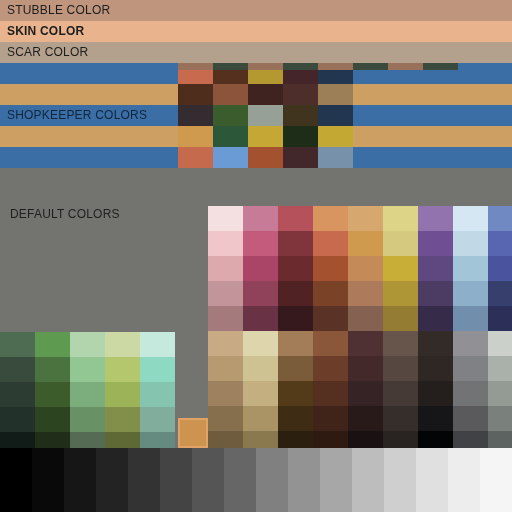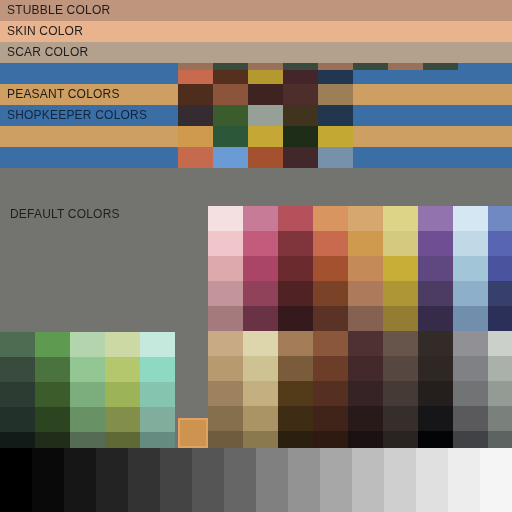--- a/index.html
+++ b/index.html
@@ -63,21 +63,21 @@
 </head>
 <body>
 
 <div id="stage">
 
   <div id="bands">
       <div class="band" style="top: 0px; background: rgb(191, 149, 125);">
         <span class="band-label" style="color: rgb(29, 29, 29);">STUBBLE COLOR</span>
       </div>
       <div class="band" style="top: 21px; background: rgb(233, 180, 141);">
-        <span class="band-label" style="color: rgb(29, 29, 29);">SKIN COLOR</span>
+        <span class="band-label" style="color: rgb(29, 29, 29); font-weight: bold;">SKIN COLOR</span>
       </div>
       <div class="band" style="top: 42px; background: rgb(180, 161, 141);">
         <span class="band-label" style="color: rgb(29, 29, 29);">SCAR COLOR</span>
       </div>
       <div class="band" style="top: 63px; background: rgb(59, 110, 165);">
         <div class="row-swatches" style="left: 178px;">
           <div class="sw" title="#c86a4d" style="width: 35px; background: rgb(200, 106, 77);"></div>
           <div class="sw" title="#55301f" style="width: 35px; background: rgb(85, 48, 31);"></div>
           <div class="sw" title="#b3992f" style="width: 35px; background: rgb(179, 153, 47);"></div>
           <div class="sw" title="#44262a" style="width: 35px; background: rgb(68, 38, 42);"></div>
@@ -95,21 +95,20 @@
           <div class="sw" title="#8c543a" style="width: 35px; background: rgb(140, 84, 58);"></div>
           <div class="sw" title="#3e2320" style="width: 35px; background: rgb(62, 35, 32);"></div>
           <div class="sw" title="#4e2e2b" style="width: 35px; background: rgb(78, 46, 43);"></div>
           <div class="sw" title="#9c7f56" style="width: 35px; background: rgb(156, 127, 86);"></div>
           <div class="sw" title="#cd9f63" style="width: 35px; background: rgb(205, 159, 99);"></div>
           <div class="sw" title="#cd9f63" style="width: 35px; background: rgb(205, 159, 99);"></div>
           <div class="sw" title="#cd9f63" style="width: 35px; background: rgb(205, 159, 99);"></div>
           <div class="sw" title="#cd9f63" style="width: 35px; background: rgb(205, 159, 99);"></div>
           <div class="sw" title="#cd9f63" style="width: 35px; background: rgb(205, 159, 99);"></div>
         </div>
-        <span class="band-label" style="color: rgb(36, 26, 16);">PEASANT COLORS</span>
       </div>
       <div class="band" style="top: 105px; background: rgb(59, 110, 165);">
         <div class="row-swatches" style="left: 178px;">
           <div class="sw" title="#352c32" style="width: 35px; background: rgb(53, 44, 50);"></div>
           <div class="sw" title="#3b5c2d" style="width: 35px; background: rgb(59, 92, 45);"></div>
           <div class="sw" title="#97a096" style="width: 35px; background: rgb(151, 160, 150);"></div>
           <div class="sw" title="#40341f" style="width: 35px; background: rgb(64, 52, 31);"></div>
           <div class="sw" title="#23364f" style="width: 35px; background: rgb(35, 54, 79);"></div>
           <div class="sw" title="#3b6ea5" style="width: 35px; background: rgb(59, 110, 165);"></div>
           <div class="sw" title="#3b6ea5" style="width: 35px; background: rgb(59, 110, 165);"></div>

